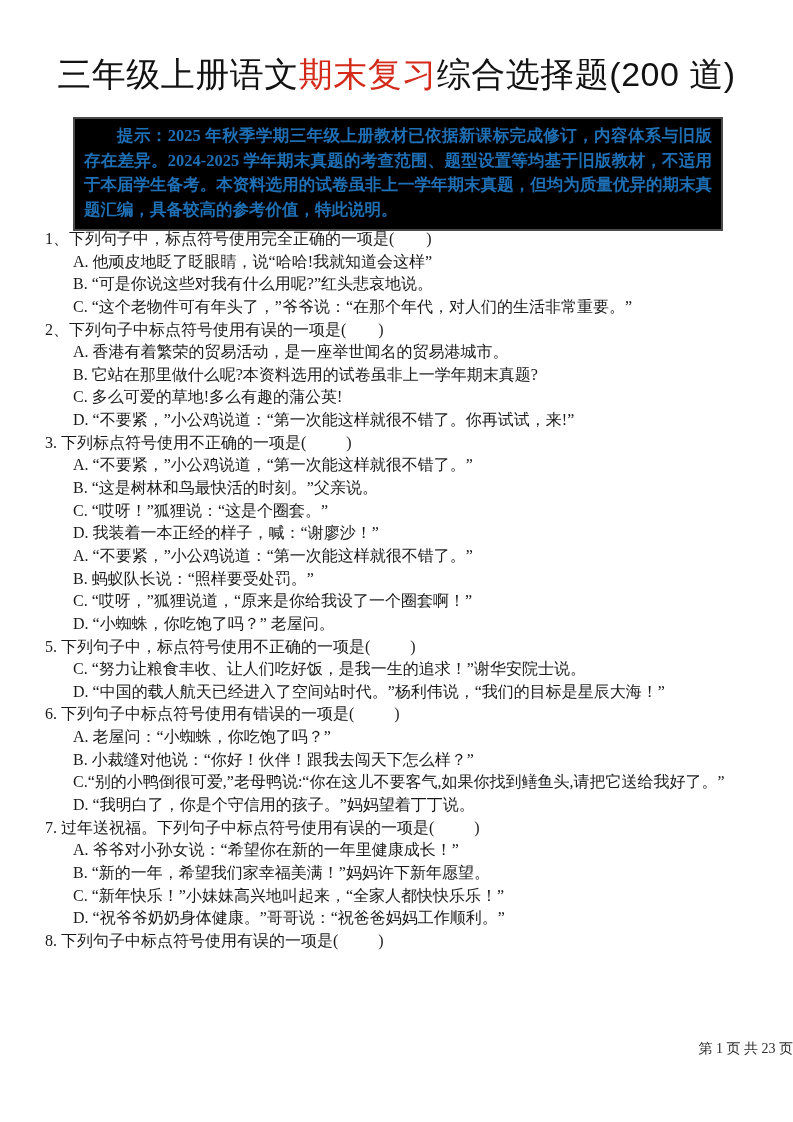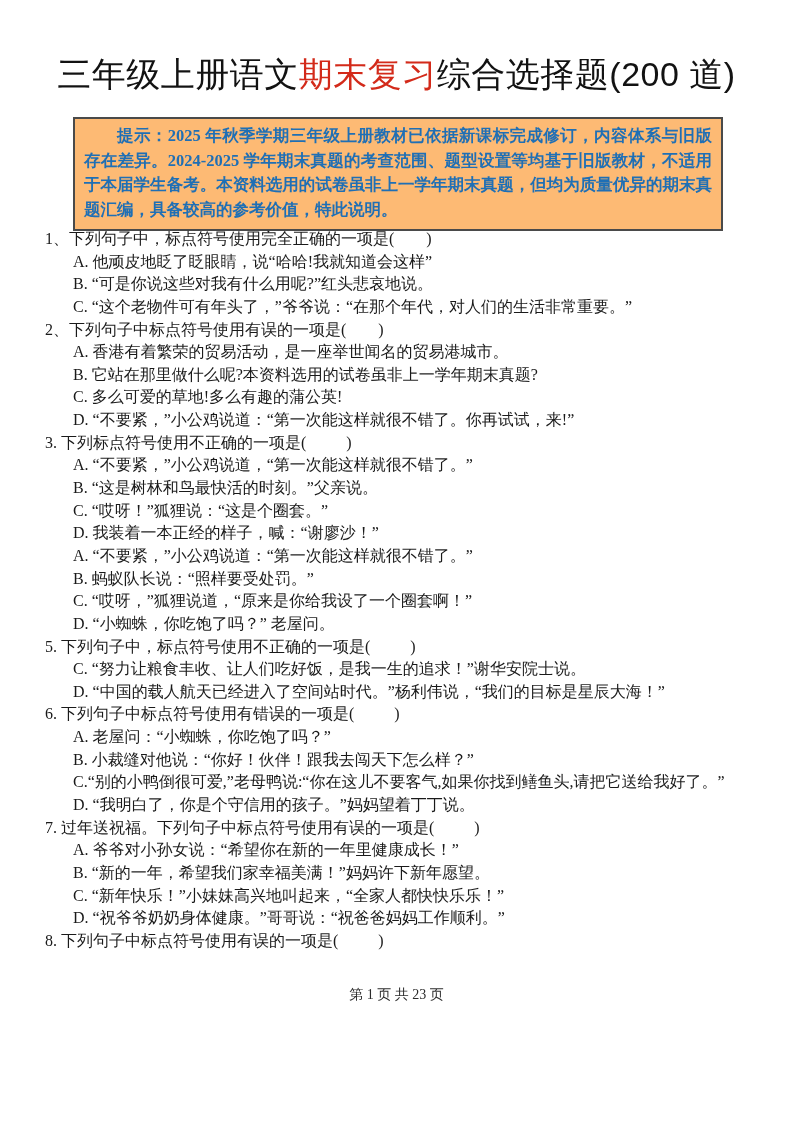--- a/index.html
+++ b/index.html
@@ -27,21 +27,21 @@
   }
   .title-highlight { color: #d32a1a; }
   .notice-box {
     position: absolute;
     top: 117px;
     left: 73px;
     width: 650px;
     box-sizing: border-box;
     border: 2px solid #4a4a4a;
     padding: 5px 9px 7px 9px;
-    background: #fdba74;
+    background: #000000;
   }
   .notice-text {
     color: #1f6fb5;
     font-weight: bold;
     font-size: 16.5px;
     line-height: 24.6px;
     text-indent: 2em;
     text-align: justify;
   }
   .questions {
@@ -53,24 +53,24 @@
     color: #1a1a1a;
   }
   .qline {
     line-height: 22.65px;
     height: 22.65px;
     white-space: pre;
   }
   .option { padding-left: 28px; }
   .page-footer {
     position: absolute;
-    top: 986px;
+    top: 1040px;
     left: 0;
     width: 793px;
-    text-align: center;
+    text-align: right;
     font-size: 14px;
     color: #2b2b2b;
   }
 </style>
 </head>
 <body>
 
 <div class="page-title"><span>三年级上册语文</span><span class="title-highlight">期末复习</span><span>综合选择题(200 道)</span></div>
 
 <div class="notice-box">

